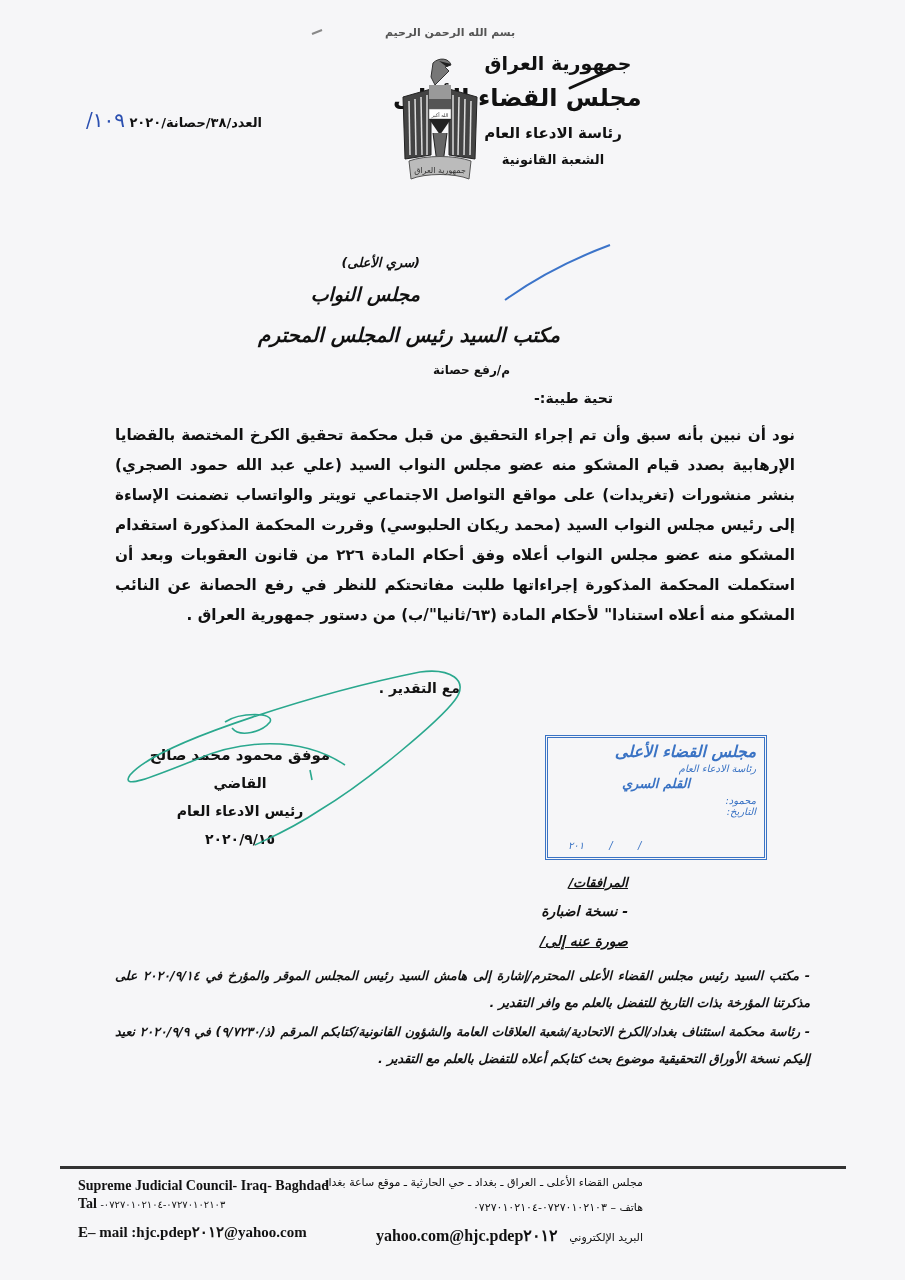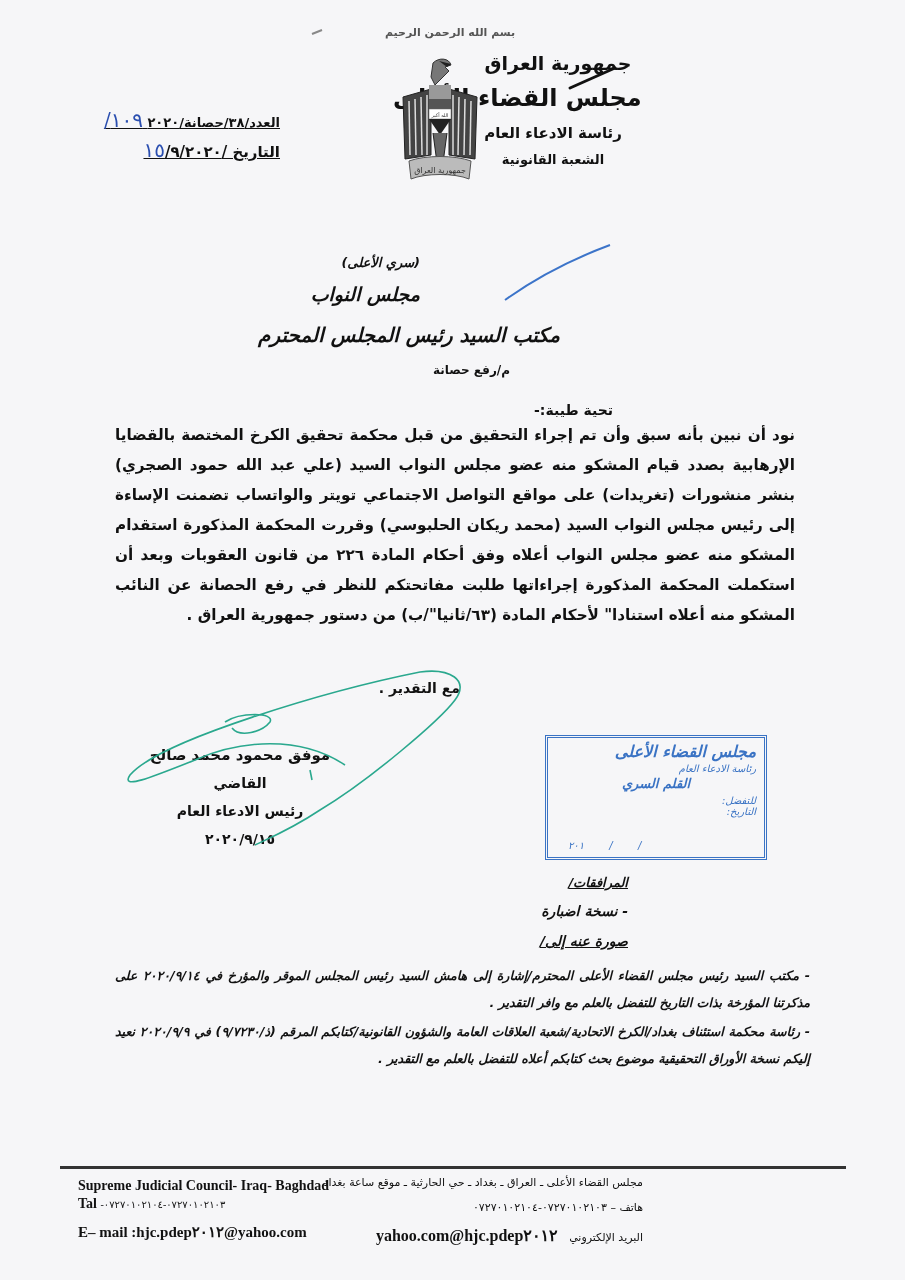--- a/index.html
+++ b/index.html
@@ -15,34 +15,34 @@
   .rtl { direction: rtl; text-align: right; }
 
   
   .basmala { left: 330px; top: 26px; width: 240px; text-align: center; font-size: 11px; font-weight: bold; color: #555; }
   .hdr-right { right: 60px; top: 52px; width: 280px; }
   .hdr-right .l1 { font-size: 19px; font-weight: bold; text-align: center; margin-left: 70px; }
   .hdr-right .l2 { font-size: 24px; font-weight: bold; margin-top: 10px; text-align: left; padding-left: 10px; }
   .hdr-right .l3 { font-size: 15px; font-weight: bold; margin-top: 12px; text-align: center; margin-left: 60px; }
   .hdr-right .l4 { font-size: 13px; font-weight: bold; margin-top: 10px; text-align: center; margin-left: 60px; }
 
-  .ref { left: 70px; top: 108px; width: 210px; text-decoration: underline; }
+  .ref { left: 52px; top: 108px; width: 210px; }
   .ref .row { font-size: 13px; font-weight: bold; white-space: nowrap; }
   .ref .hand { color: #2b4fb0; font-size: 20px; font-weight: normal; font-family: "DejaVu Serif", serif; }
   .ref .row2 { margin-top: 6px; font-size: 15px; }
 
   .emblem { left: 395px; top: 55px; width: 90px; height: 130px; }
 
   
   .secret { left: 300px; top: 255px; width: 120px; font-size: 13px; font-style: italic; font-weight: bold; text-align: right; }
   .parliament { left: 300px; top: 283px; width: 120px; font-size: 19px; font-style: italic; font-weight: bold; text-align: right; }
   .office { left: 200px; top: 323px; width: 360px; font-size: 20px; font-style: italic; font-weight: bold; text-align: right; }
   .subject { left: 300px; top: 363px; width: 210px; font-size: 12px; font-weight: bold; text-align: right; }
 
-  .greeting { right: 110px; top: 390px; font-size: 14px; font-weight: bold; margin-top: 12px; }
+  .greeting { right: 110px; top: 390px; font-size: 14px; font-weight: bold; }
   .body-text { left: 115px; top: 420px; width: 680px; font-size: 15.2px; font-weight: bold; line-height: 30px; text-align: justify; text-align-last: right; }
   .regards { left: 330px; top: 680px; width: 130px; font-size: 14px; font-weight: bold; text-align: right; }
 
   
   .sig { left: 140px; top: 741px; width: 200px; text-align: center; font-weight: bold; }
   .sig .t { font-size: 14px; line-height: 28px; }
   .sig .name { font-size: 15px; }
 
   
   .stamp { left: 545px; top: 735px; width: 222px; height: 125px; border: 3px double #3a73c4; color: #3a73c4; box-sizing: border-box; padding: 4px 8px; font-style: italic; }
@@ -120,23 +120,20 @@
       <path d="M14 106 C30 100 60 100 76 106 L74 124 C60 118 30 118 16 124 Z" fill="#bbb" stroke="#555"></path>
       <text x="45" y="118" font-size="8" text-anchor="middle" fill="#333">جمهورية العراق</text>
     </svg>
   </div>
 
   <div class="abs ref rtl">
     <div class="row">
       <span>العدد/٣٨/حصانة/٢٠٢٠</span>
       <span class="hand">١٠٩/</span>
     </div>
-    <div class="row row2">
-      <span>التاريخ /</span><span class="hand">١٥</span><span>/٩/٢٠٢٠</span>
-    </div>
   </div>
 
   <div class="abs secret rtl">(سري الأعلى)</div>
   <div class="abs parliament rtl">مجلس النواب</div>
   <div class="abs office rtl">مكتب السيد رئيس المجلس المحترم</div>
   <div class="abs subject rtl">م/رفع حصانة</div>
 
   <div class="abs greeting rtl">تحية طيبة:-</div>
   <div class="abs body-text rtl">نود أن نبين بأنه سبق وأن تم إجراء التحقيق من قبل محكمة تحقيق الكرخ المختصة بالقضايا الإرهابية بصدد قيام المشكو منه عضو مجلس النواب السيد (علي عبد الله حمود الصجري) بنشر منشورات (تغريدات) على مواقع التواصل الاجتماعي تويتر والواتساب تضمنت الإساءة إلى رئيس مجلس النواب السيد (محمد ريكان الحلبوسي) وقررت المحكمة المذكورة استقدام المشكو منه عضو مجلس النواب أعلاه وفق أحكام المادة ٢٢٦ من قانون العقوبات وبعد أن استكملت المحكمة المذكورة إجراءاتها طلبت مفاتحتكم للنظر في رفع الحصانة عن النائب المشكو منه أعلاه استنادا" لأحكام المادة (٦٣/ثانيا"/ب) من دستور جمهورية العراق .</div>
   <div class="abs regards rtl">مع التقدير .</div>
@@ -145,21 +142,21 @@
     <div class="t name">موفق محمود محمد صالح</div>
     <div class="t">القاضي</div>
     <div class="t">رئيس الادعاء العام</div>
     <div class="t">٢٠٢٠/٩/١٥</div>
   </div>
 
   <div class="abs stamp rtl">
     <div class="s1">مجلس القضاء الأعلى</div>
     <div class="s2">رئاسة الادعاء العام</div>
     <div class="s3">القلم السري</div>
-    <div class="s4">للتفضل:</div>
+    <div class="s4">محمود:</div>
     <div class="s5">التاريخ:</div>
     <div class="s6">
       <span>٢٠١</span>
       <span>/</span>
       <span>/</span>
     </div>
   </div>
 
   <div class="abs attach-h rtl">المرافقات/</div>
   <div class="abs attach-i rtl">- نسخة اضبارة</div>

